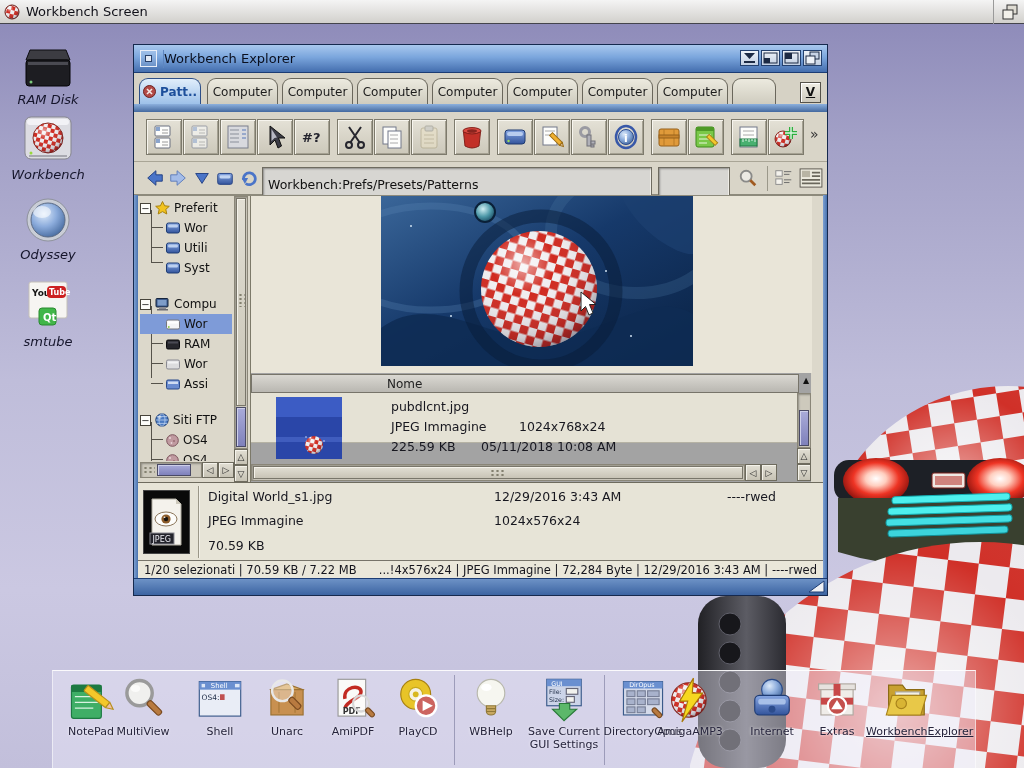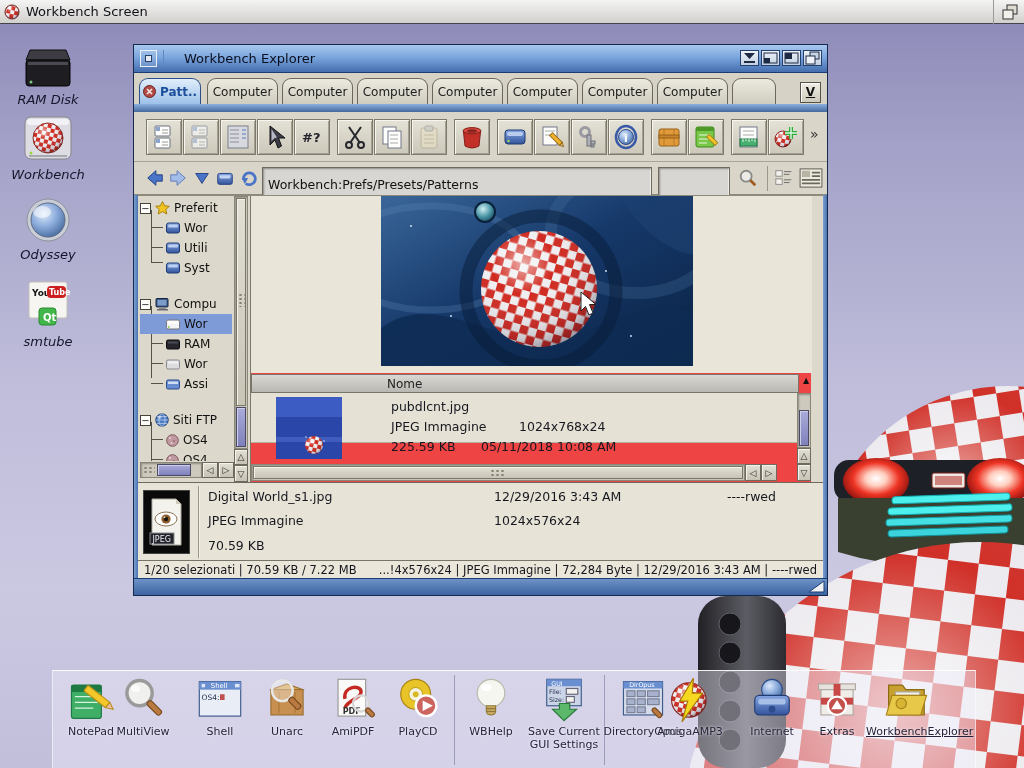--- a/index.html
+++ b/index.html
@@ -18,21 +18,21 @@
 
 #dock{position:absolute;left:52px;top:646px;width:924px;height:98px;z-index:6;background:rgba(238,235,250,.42);border-top:1px solid rgba(255,255,255,.9);border-left:1px solid rgba(255,255,255,.55);border-right:1px solid rgba(255,255,255,.55)}
 .ddiv{position:absolute;top:4px;width:1px;height:90px;background:rgba(110,110,145,.55)}
 .ditem{position:absolute;top:4px;width:76px;text-align:center;cursor:pointer}
 .ditem svg{display:block;margin:0 auto}
 .dlbl{font-size:11px;line-height:1.2;color:#26243c;text-shadow:0 0 3px rgba(255,255,255,.9)}
 .dlbl.active{text-decoration:underline}
 
 #win{position:absolute;left:134px;top:21px;width:693px;height:550px;background:#d9d5c8;z-index:10;box-shadow:0 0 0 1px #16294e}
 #titlebar{position:absolute;left:0;top:0;width:693px;height:28px;background:linear-gradient(#a9c8ee 0%,#7ba6dd 45%,#446eae 100%);border-bottom:1px solid #1c3c74;display:flex;align-items:center}
-#titlebar .wtitle{font-size:13px;color:#0a0f1e;margin-left:20px}
+#titlebar .wtitle{font-size:13px;color:#0a0f1e;margin-left:0}
 .closegad{width:17px;height:17px;margin-left:6px;border:1px solid #e9eef8;background:rgba(255,255,255,.12);display:flex;align-items:center;justify-content:center;cursor:pointer}
 .closegad i{display:block;width:7px;height:7px;background:#e3eaf6;border:1px solid #2a4068}
 .tsep{width:1px;height:18px;background:#5e86c0;margin-left:6px}
 .gad{position:absolute;top:5px;width:19px;height:16px;background:linear-gradient(#eef2f8,#c2cfe2);border:1px solid #23406e;cursor:pointer}
 
 .framel,.framer{position:absolute;top:28px;height:505px;width:4px;background:linear-gradient(90deg,#7da0d2,#4a73af)}
 .framel{left:0}.framer{left:689px}
 #botframe{position:absolute;left:0;top:533px;width:693px;height:17px;background:linear-gradient(#6d92c6,#3c64a2);border-top:1px solid #1c3c74}
 #resizegad{position:absolute;right:2px;top:535px;width:18px;height:13px;cursor:nwse-resize}
 
@@ -59,21 +59,21 @@
 .trow.sel{background:#7e9bd8;width:92px}
 .tline{position:absolute;width:1px;background:#55524a}
 .tstub{position:absolute;height:1px;background:#55524a}
 
 .track{background:#cdc9bc;border:1px solid #8a8678;box-shadow:inset 1px 1px 2px rgba(0,0,0,.3)}
 .thumb{background:linear-gradient(#e2dfd4,#c8c4b6);border:1px solid #79766a;box-shadow:inset 1px 1px 0 #f4f2ea}
 .bthumb{background:linear-gradient(#a9abd9,#7f81bb);border:1px solid #4a4a66;box-shadow:inset 1px 1px 0 #cdcfe9}
 .sarw{background:linear-gradient(#e2dfd4,#c6c2b4);border:1px solid #6e6b5e;box-shadow:inset 1px 1px 0 #f4f2ea;display:flex;align-items:center;justify-content:center;font-size:9px;color:#2a2a2a;cursor:pointer}
 .grip{background-image:radial-gradient(circle,#83806f 1px,transparent 1.3px);background-size:5px 4px}
 
-#mainpane{position:absolute;left:112px;top:0;width:561px;height:287px;border-left:1px solid #7c7969;background:#ef4444}
+#mainpane{position:absolute;left:112px;top:0;width:561px;height:287px;border-left:1px solid #7c7969;background:#a3a3a3}
 #preview{position:absolute;left:0;top:0;width:561px;height:177px;background:#e9e5d8}
 #listhdr{position:absolute;left:0;top:178px;width:548px;height:19px;background:linear-gradient(#dad8d2,#b9b7b1);border:1px solid #77746a;font-size:12px;color:#222;display:flex;align-items:center}
 #listhdr span{margin-left:135px}
 .sortarw{position:absolute;left:552px;top:180px;font-size:8px;color:#111}
 #listrow{position:absolute;left:0;top:197px;width:548px;height:50px;background:#e5e2d5;border-bottom:1px solid #b5b2a4;cursor:pointer}
 #listrow .lines{position:absolute;left:140px;top:4px;font-size:12.5px;color:#17171f;line-height:20px}
 #listrow .t2 span{display:inline-block}
 
 #infopanel{position:absolute;left:4px;top:437px;width:685px;height:78px;background:#e7e4d7;border-top:1px solid #6e6b5e}
 #infopanel .ithumb{position:absolute;left:5px;top:7px;width:47px;height:64px;background:#0a0a0a;border:1px solid #444}

